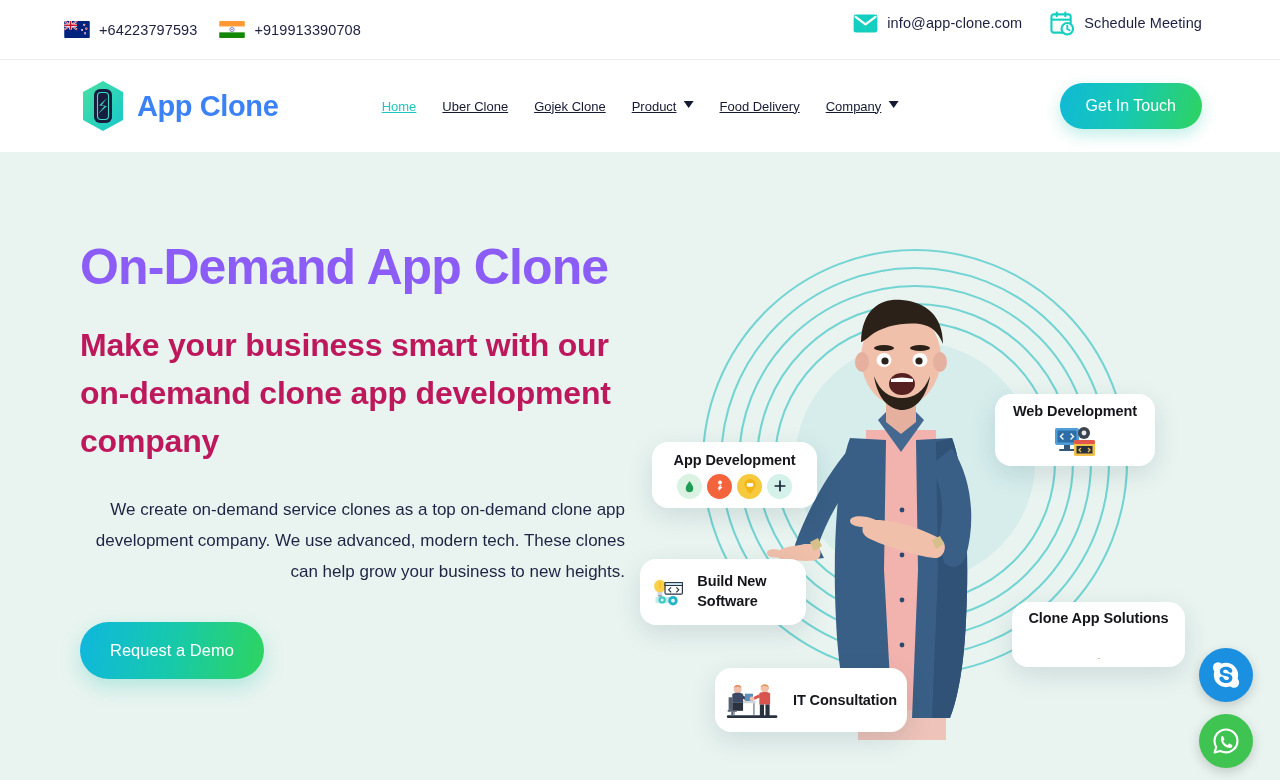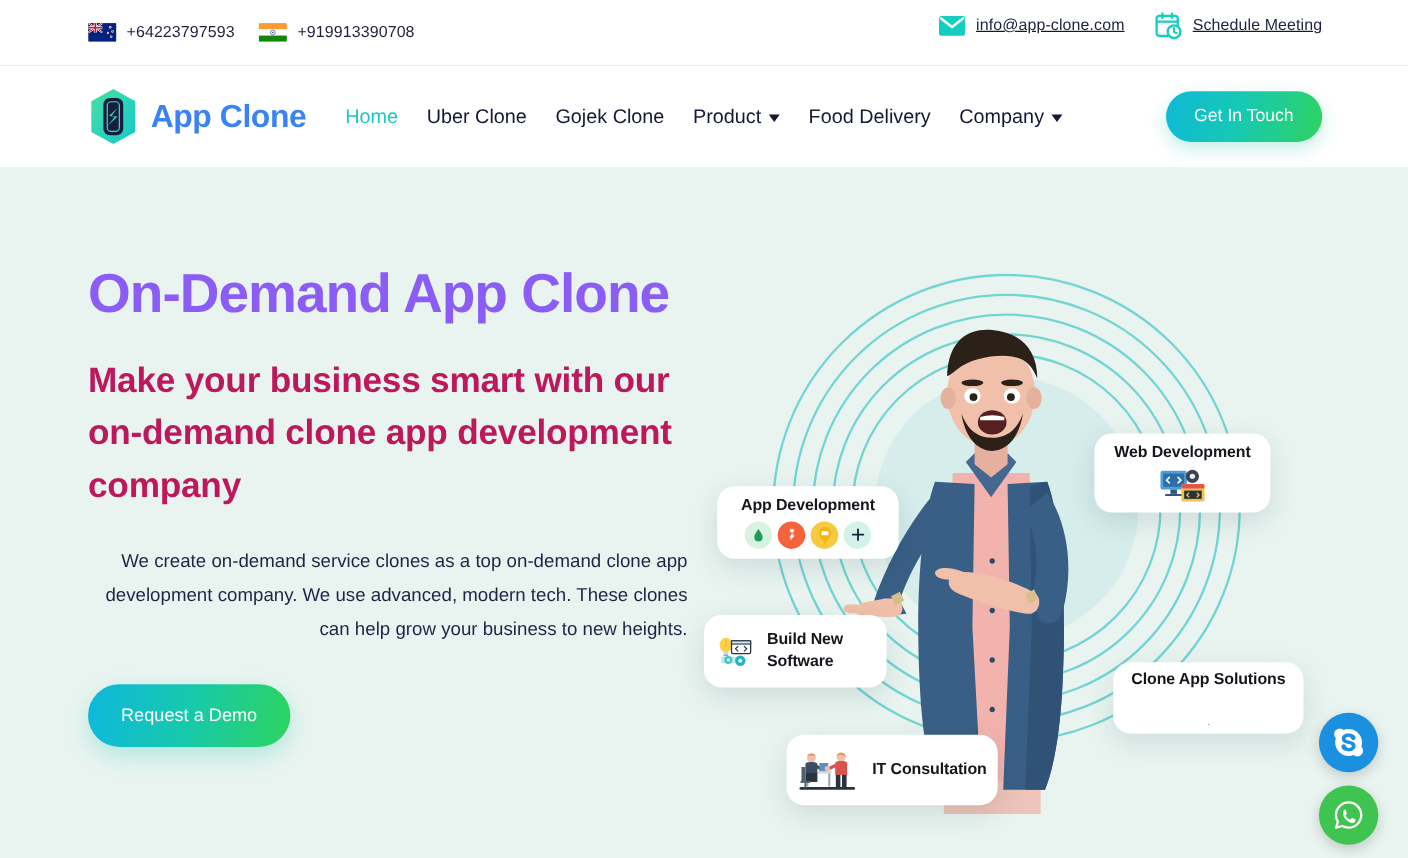--- a/index.html
+++ b/index.html
@@ -10,26 +10,26 @@
     background: #ffffff;
     overflow: hidden;
   }
   .page { position: relative; width: 1280px; height: 780px; }
 
   
   .topbar {
     height: 60px; background: #ffffff;
     border-bottom: 1px solid #ececec;
     display: flex; align-items: center;
-    padding: 0 80px; position: relative;
+    padding: 0 64px; position: relative;
   }
   .topbar-left { display: flex; align-items: center; gap: 22px; }
   .topbar-right {
     display: flex; gap: 28px;
-    position: absolute; right: 78px; top: 0; height: 46px; text-decoration: underline;
+    position: absolute; right: 78px; top: 0; height: 46px;
   }
   .contact-item { display: flex; align-items: center; gap: 9px; cursor: pointer; }
   .contact-text {
     font-size: 14.5px; color: #1c2140; letter-spacing: .1px; white-space: nowrap;
   }
   .flag { width: 26px; height: 17px; display: block; border-radius: 1px; }
 
   
   .header {
     height: 92px; background: #fff;
@@ -40,22 +40,22 @@
   .logo-mark { width: 46px; height: 52px; display: block; }
   .logo-text {
     font-size: 29px; font-weight: 700; color: #3b82f6;
     letter-spacing: -0.4px;
   }
   .nav {
     position: absolute; left: 50%; transform: translateX(-50%);
     display: flex; align-items: center; gap: 26px;
   }
   .nav-item {
-    font-size: 18px; color: #151a33; cursor: pointer;
-    display: flex; align-items: center; gap: 7px; white-space: nowrap;
+    font-size: 13px; color: #151a33; cursor: pointer;
+    display: flex; gap: 7px; white-space: nowrap; text-decoration: underline;
   }
   .nav-item.active { color: #1ec8c0; }
   .caret {
     width: 0; height: 0;
     border-left: 5.5px solid transparent;
     border-right: 5.5px solid transparent;
     border-top: 7px solid #151a33;
     margin-top: 2px;
   }
   .cta-btn {

